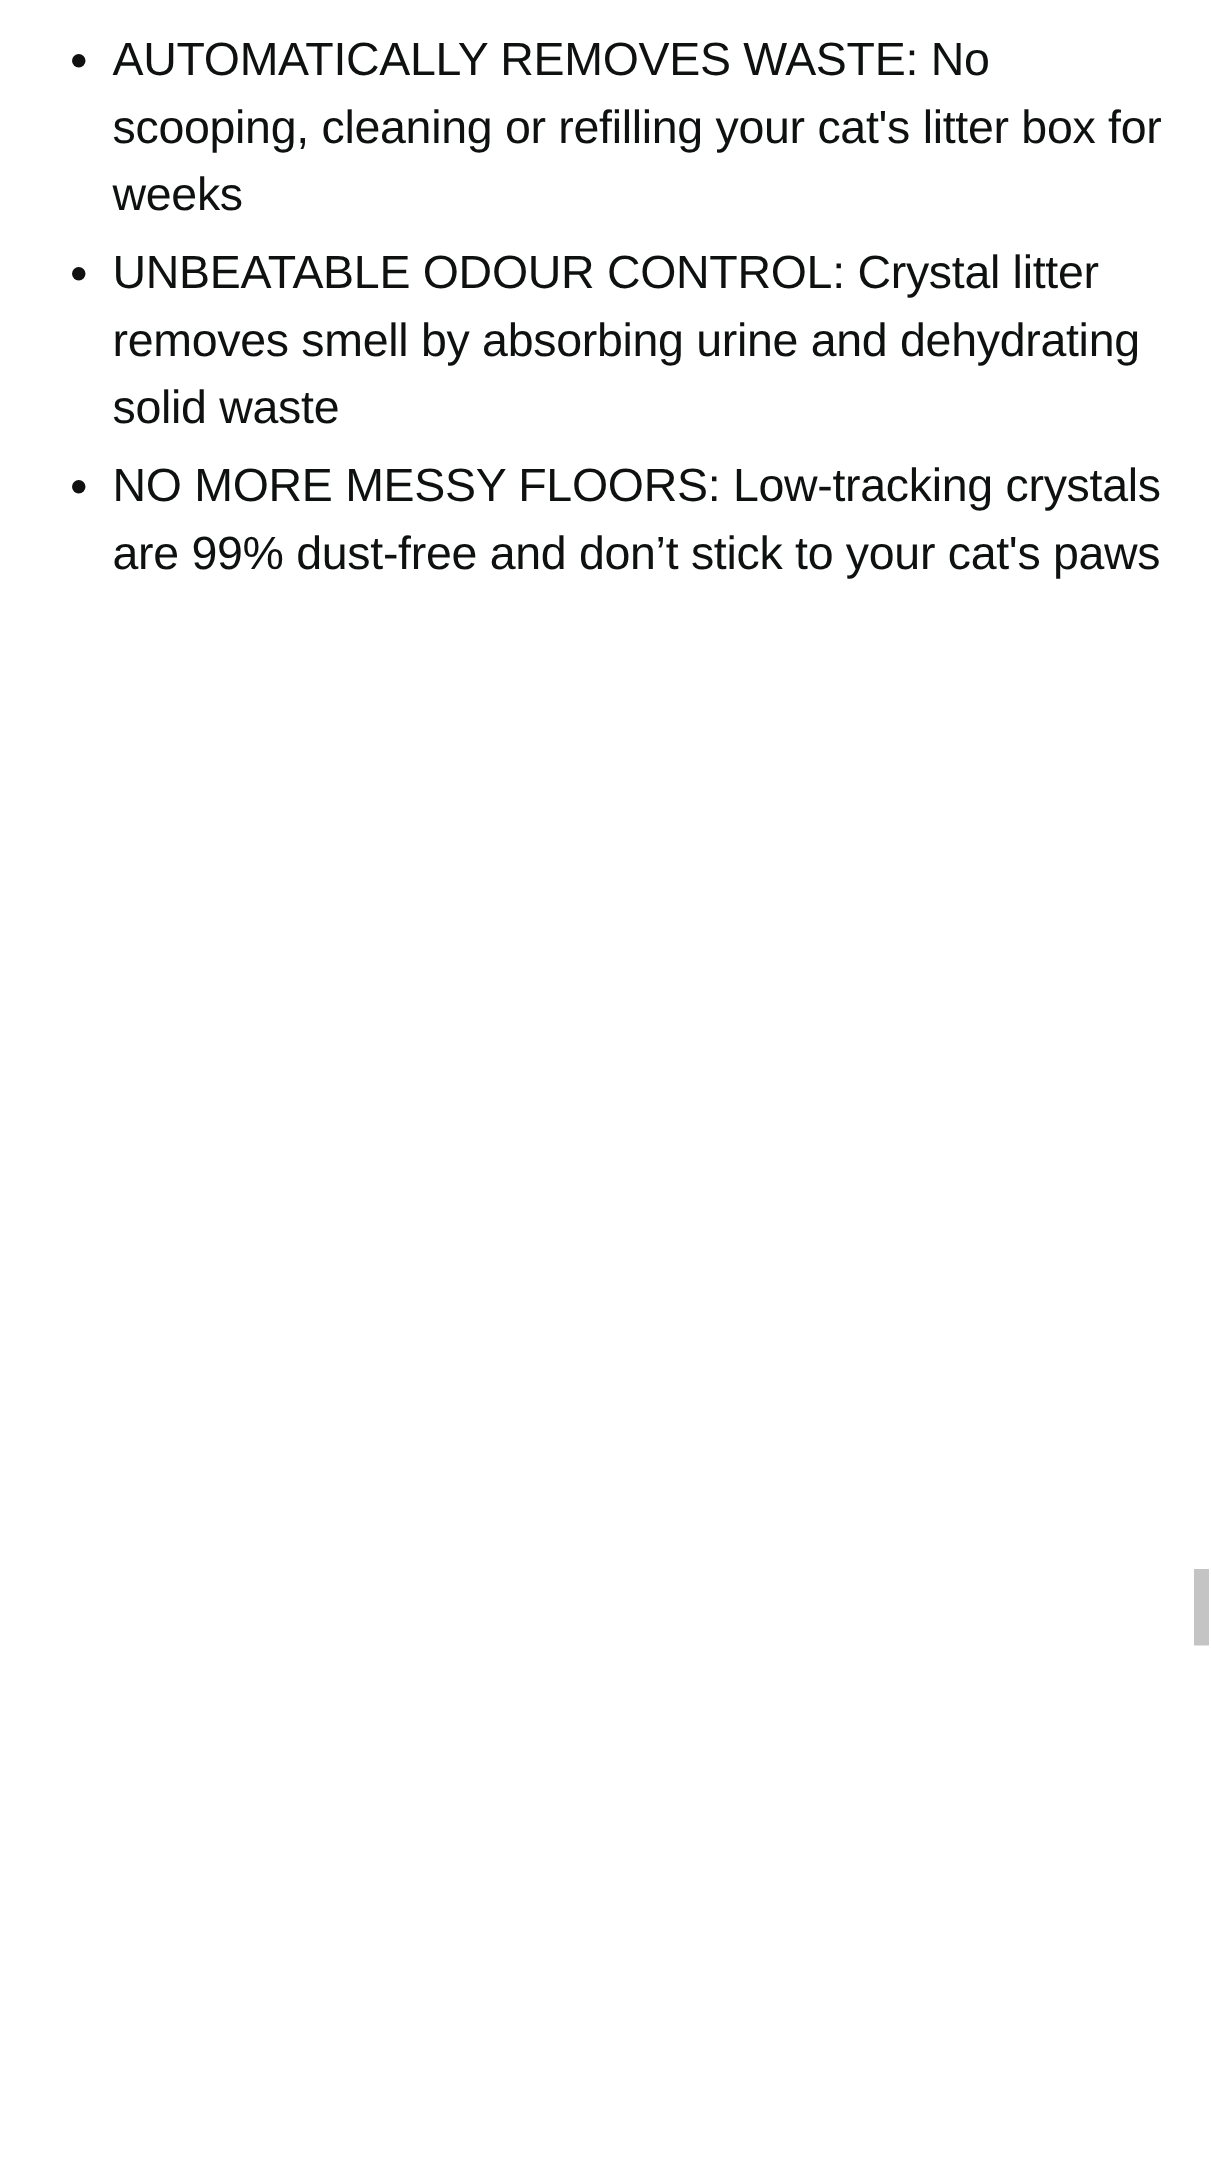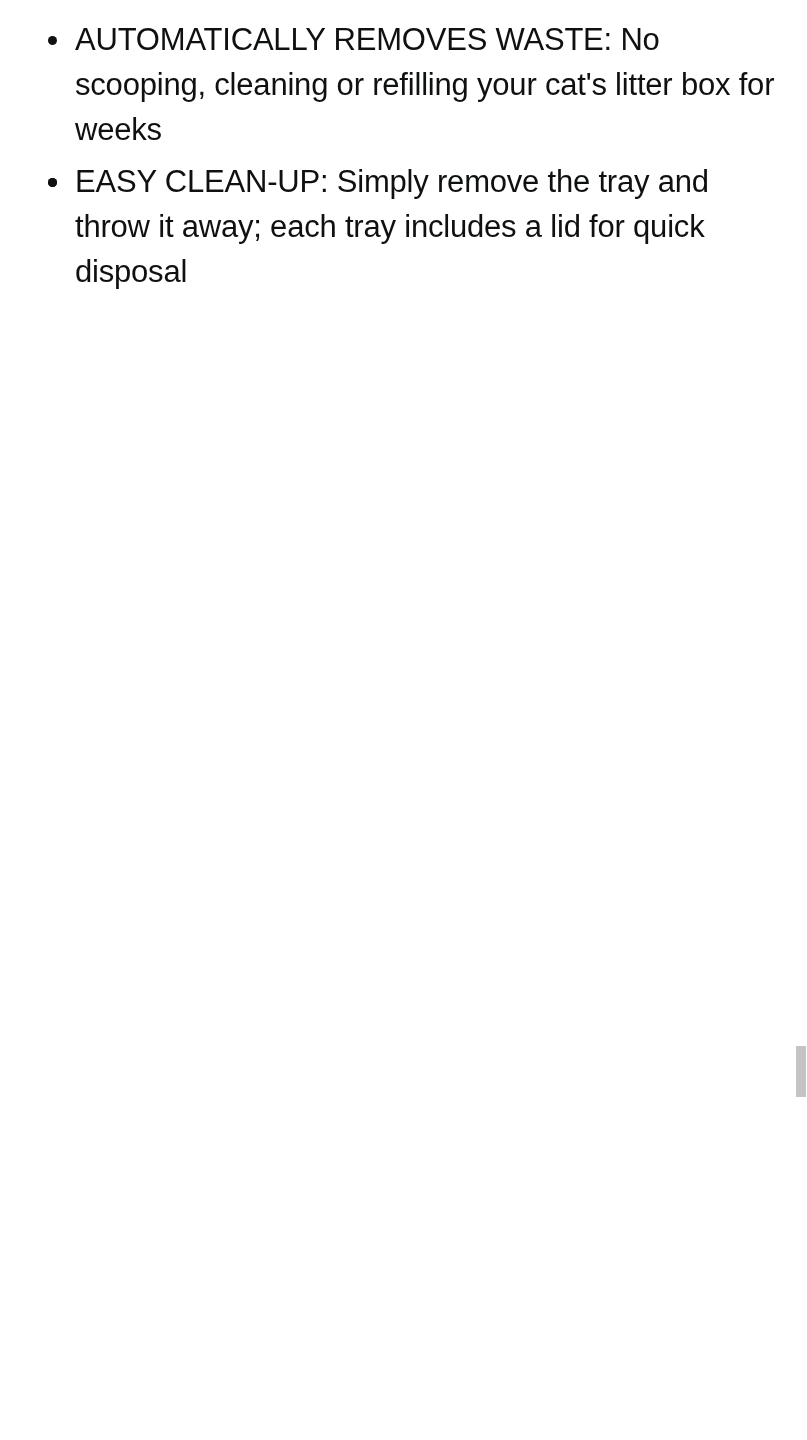--- a/index.html
+++ b/index.html
@@ -53,22 +53,23 @@
 
 <div class="page">
 
   <ul class="feature-bullets">
     <li>
       <span class="bullet-dot"></span>
       <span>AUTOMATICALLY REMOVES WASTE: No scooping, cleaning or refilling your cat's litter box for weeks</span>
     </li>
     <li>
       <span class="bullet-dot"></span>
+      <span>UNBEATABLE ODOUR CONTROL: Crystal litter removes smell by absorbing urine and dehydrating solid waste</span>
     </li>
     <li>
       <span class="bullet-dot"></span>
-      <span>EASY CLEAN-UP: Simply remove the tray and throw it away; each tray includes a lid for quick disposal</span>
+      <span>NO MORE MESSY FLOORS: Low-tracking crystals are 99% dust-free and don’t stick to your cat's paws</span>
     </li>
   </ul>
 
   <div class="scrollbar-thumb"></div>
 
 </div>
 
 </body></html>

